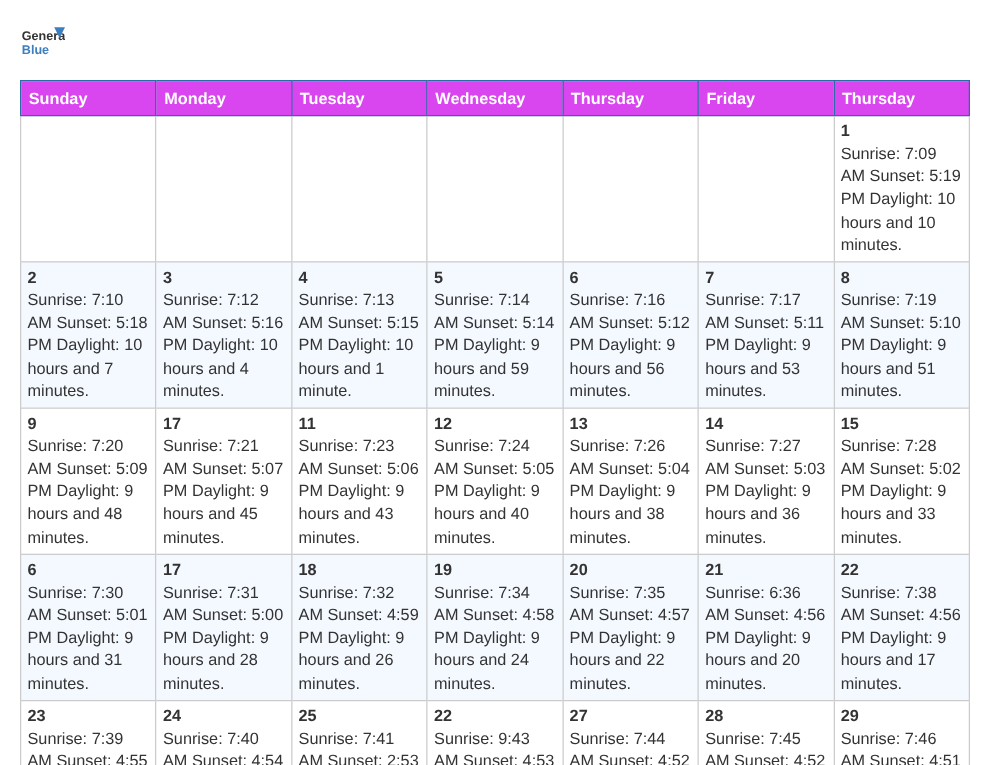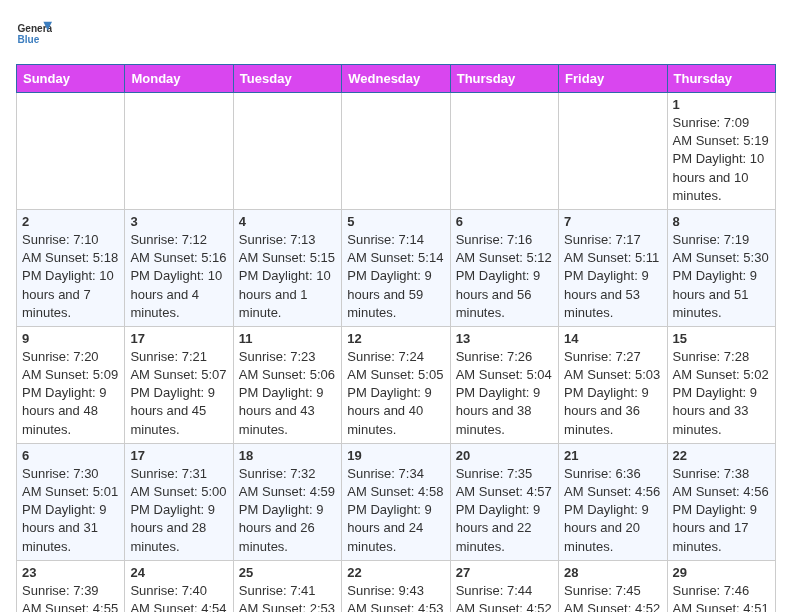--- a/index.html
+++ b/index.html
@@ -160,21 +160,21 @@
         </td>
         <td>
           <span class="day-number">7</span>
           <div class="day-info">Sunrise: 7:17 AM
 Sunset: 5:11 PM
 Daylight: 9 hours and 53 minutes.</div>
         </td>
         <td>
           <span class="day-number">8</span>
           <div class="day-info">Sunrise: 7:19 AM
-Sunset: 5:30 PM
+Sunset: 5:10 PM
 Daylight: 9 hours and 51 minutes.</div>
         </td>
       </tr>
       <tr>
         <td>
           <span class="day-number">9</span>
           <div class="day-info">Sunrise: 7:20 AM
 Sunset: 5:09 PM
 Daylight: 9 hours and 48 minutes.</div>
         </td>

